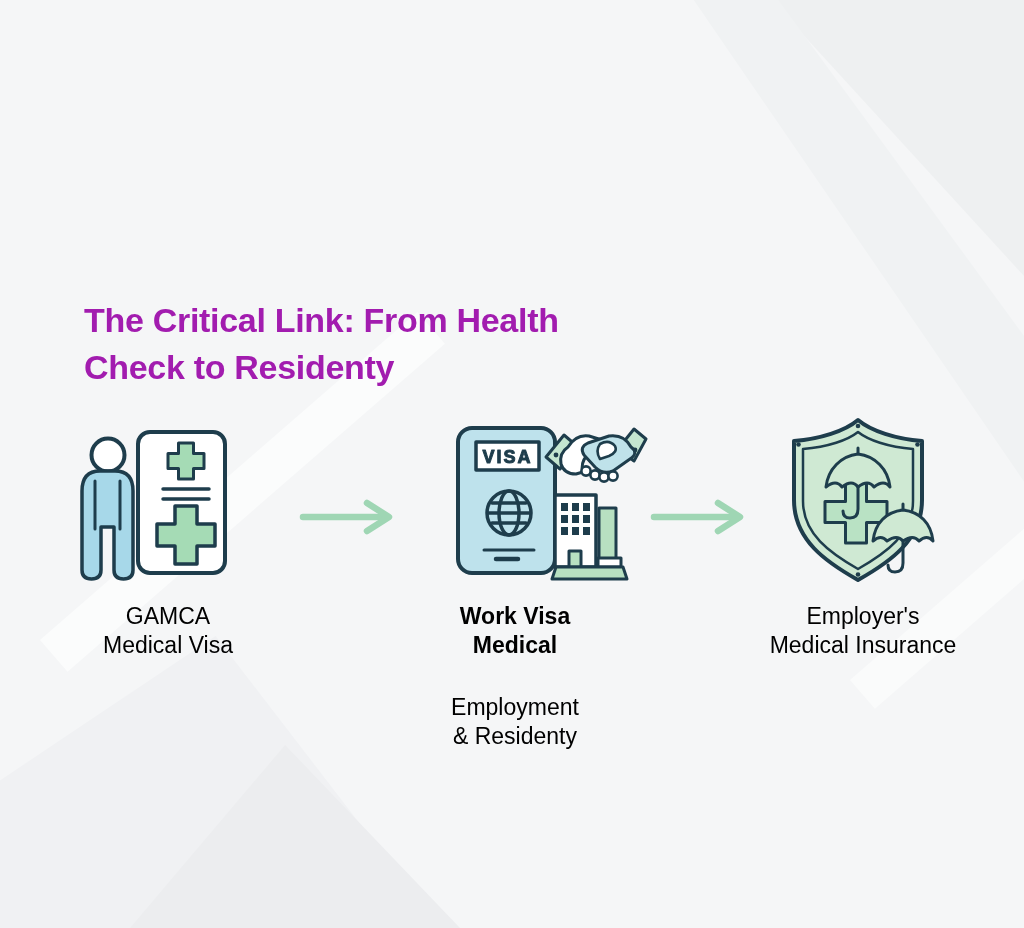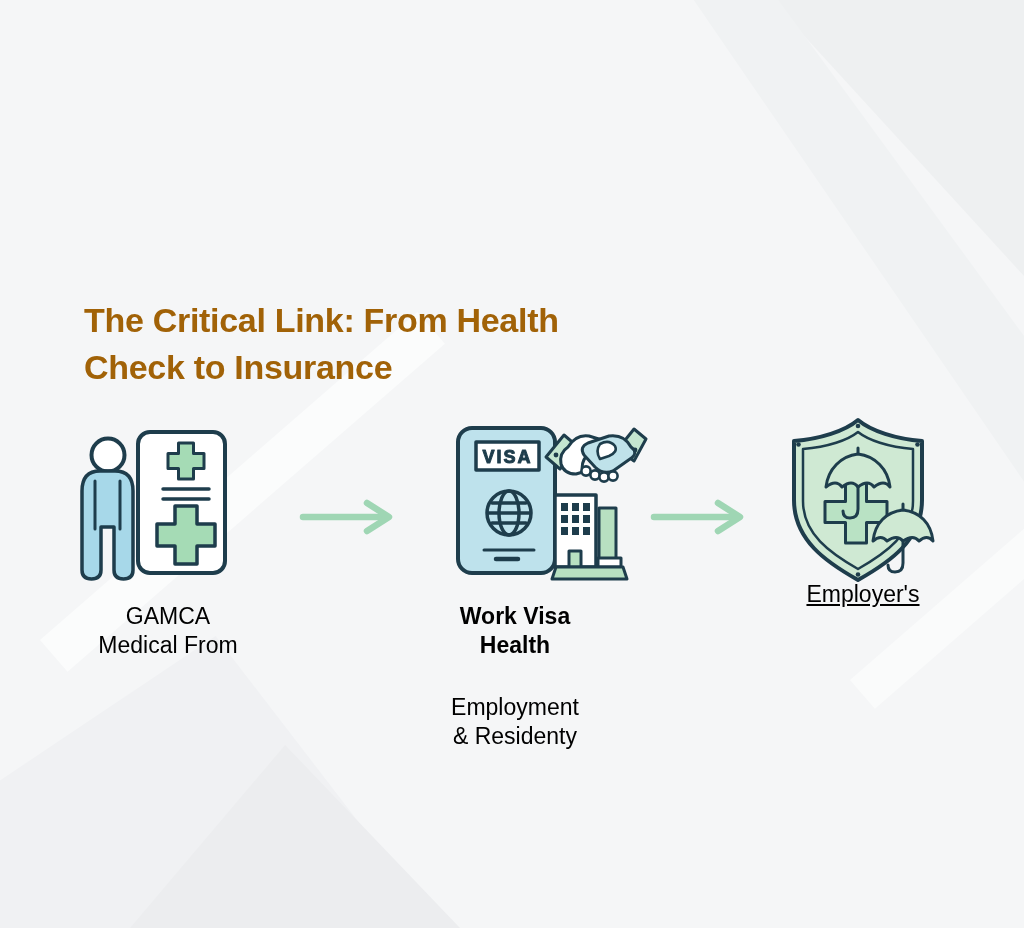--- a/index.html
+++ b/index.html
@@ -18,31 +18,31 @@
     clip-path:polygon(0 55%,49% 11%,100% 100%,0 100%);}
   .bg-bl2{left:130px;top:720px;width:330px;height:208px;background:#ecedef;
     clip-path:polygon(0 100%,47% 12%,100% 100%);}
   .bg-streak1{left:40px;top:640px;width:500px;height:42px;background:#fbfcfc;
     transform:rotate(-41deg);transform-origin:left top;}
   .bg-streak2{left:850px;top:680px;width:320px;height:38px;background:#fafbfb;
     transform:rotate(-41deg);transform-origin:left top;}
 
   .title{
     position:absolute;left:84px;top:274px;width:600px;
-    font-size:34px;font-weight:700;color:#a16207;line-height:47px;
+    font-size:34px;font-weight:700;color:#a21caf;line-height:47px;
     letter-spacing:-0.3px;
   }
   .step-label{
     position:absolute;width:280px;text-align:center;
     font-size:23px;color:#000000;line-height:29px;
   }
   #label1{left:28px;top:602px;}
   #label2{left:375px;top:602px;font-weight:bold;}
   #label2b{left:375px;top:693px;}
-  #label3{left:723px;top:580px;text-decoration:underline;}
+  #label3{left:723px;top:602px;}
 
   .icon{position:absolute;}
   #icon1{left:76px;top:423px;}
   #icon2{left:450px;top:421px;}
   #icon3{left:786px;top:416px;}
   #arrow1{left:299px;top:499px;}
   #arrow2{left:650px;top:499px;}
   svg{display:block;overflow:visible;}
   .visa-text{
     font-family:"Liberation Sans","DejaVu Sans",sans-serif;
@@ -54,21 +54,21 @@
 
 <div class="bg bg-tr1"></div>
 <div class="bg bg-tr2"></div>
 <div class="bg bg-bl1"></div>
 <div class="bg bg-bl2"></div>
 <div class="bg bg-streak1"></div>
 <div class="bg bg-streak2"></div>
 
 <h1 class="title">
   <span>The Critical Link: From Health</span><br>
-  <span>Check to Insurance</span>
+  <span>Check to Residenty</span>
 </h1>
 
 <div class="icon" id="icon1">
   <svg width="162" height="160" viewBox="0 0 162 160">
     <g stroke="#1e3d4c" stroke-linejoin="round" stroke-linecap="round">
 
       <rect x="62" y="9" width="87" height="141" rx="12" fill="#ffffff" stroke-width="4"></rect>
 
       <path fill="#a5dbb5" stroke-width="3" d="M102.5,20 H117.5 V30.5 H128 V45.5 H117.5 V56 H102.5 V45.5 H92 V30.5 H102.5 Z"></path>
 
@@ -190,28 +190,29 @@
         <path d="M117,88 V94" fill="none" stroke-width="3"></path>
         <path fill="#cfe9d3" stroke-width="3" d="M117,94 C134,96 145,107 147,125 Q141,118 133,125 Q127,118 117,125 Q111,118 101,125 Q95,118 87,125 C89,107 100,96 117,94 Z"></path>
         <path d="M117,125 V147 Q117,156 109,156 Q102,156 102,149" fill="none" stroke-width="3"></path>
       </g>
     </g>
   </svg>
 </div>
 
 <div class="step-label" id="label1">
   <span>GAMCA</span><br>
-  <span>Medical From</span>
+  <span>Medical Visa</span>
 </div>
 
 <div class="step-label" id="label2">
   <span>Work Visa</span><br>
-  <span>Health</span>
+  <span>Medical</span>
 </div>
 
 <div class="step-label" id="label2b">
   <span>Employment</span><br>
   <span>&amp; Residenty</span>
 </div>
 
 <div class="step-label" id="label3">
   <span>Employer's</span><br>
+  <span>Medical Insurance</span>
 </div>
 
 </body></html>

